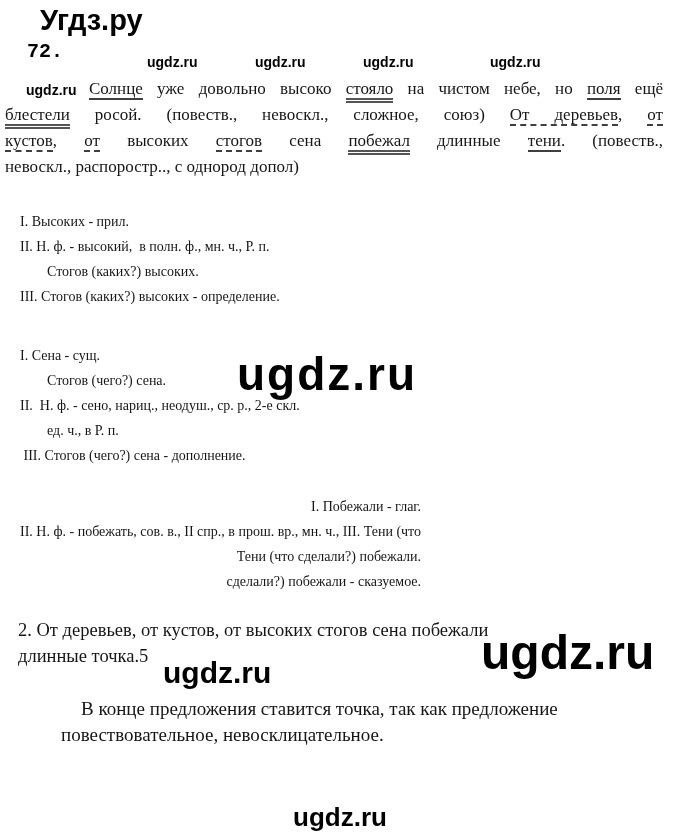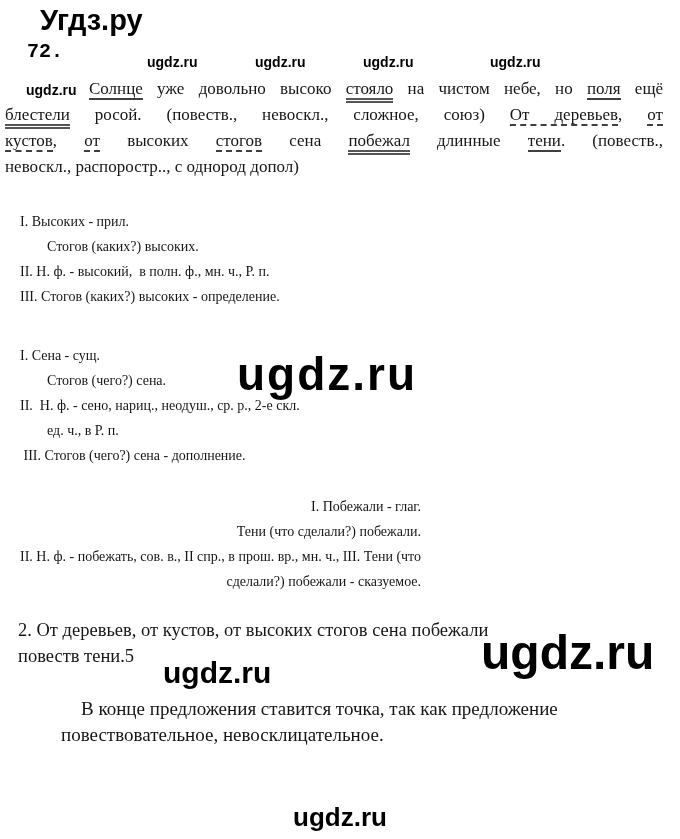--- a/index.html
+++ b/index.html
@@ -57,41 +57,41 @@
 
   <div class="para1">
       <div class="pline just" style="text-indent: 84px;"><span class="u-solid">Солнце</span><span> уже довольно высоко </span><span class="u-double">стояло</span><span> на чистом небе, но </span><span class="u-solid">поля</span><span> ещё</span></div>
       <div class="pline just"><span class="u-double">блестели</span><span> росой. (повеств., невоскл., сложное, союз) </span><span class="u-dashed">От деревьев</span><span>, </span><span class="u-dashed">от</span></div>
       <div class="pline just"><span class="u-dashed">кустов</span><span>, </span><span class="u-dashed">от</span><span> высоких </span><span class="u-dashed">стогов</span><span> сена </span><span class="u-double">побежал</span><span> длинные </span><span class="u-solid">тени</span><span>. (повеств.,</span></div>
       <div class="pline"><span>невоскл., распоростр.., с однород допол)</span></div>
     </div>
 
   <div class="sec" id="sec1">
       <div class="tline">I. Высоких - прил.</div>
+      <div class="tline">II. Н. ф. - высокий,  в полн. ф., мн. ч., Р. п.</div>
       <div class="tline ind">Стогов (каких?) высоких.</div>
-      <div class="tline">II. Н. ф. - высокий,  в полн. ф., мн. ч., Р. п.</div>
       <div class="tline">III. Стогов (каких?) высоких - определение.</div>
     </div>
   <div class="sec" id="sec2">
       <div class="tline">I. Сена - сущ.</div>
       <div class="tline ind">Стогов (чего?) сена.</div>
       <div class="tline">II.  Н. ф. - сено, нариц., неодуш., ср. р., 2-е скл.</div>
       <div class="tline ind">ед. ч., в Р. п.</div>
       <div class="tline"> III. Стогов (чего?) сена - дополнение.</div>
     </div>
   <div class="sec" id="sec3">
       <div class="tline">I. Побежали - глаг.</div>
+      <div class="tline">II. Н. ф. - побежать, сов. в., II спр., в прош. вр., мн. ч., III. Тени (что</div>
       <div class="tline ind">Тени (что сделали?) побежали.</div>
-      <div class="tline">II. Н. ф. - побежать, сов. в., II спр., в прош. вр., мн. ч., III. Тени (что</div>
       <div class="tline">сделали?) побежали - сказуемое.</div>
     </div>
 
   <div class="sent2">
       <div class="tline">2. От деревьев, от кустов, от высоких стогов сена побежали</div>
-      <div class="tline">повеств тени.5</div>
+      <div class="tline">длинные точка.5</div>
     </div>
 
   <div class="expl">
     <div class="expl-a">
         <div class="tline ind">В конце предложения ставится точка, так как предложение</div>
         <div class="tline">повествовательное, невосклицательное.</div>
       </div>
   </div>
 
 </div>

